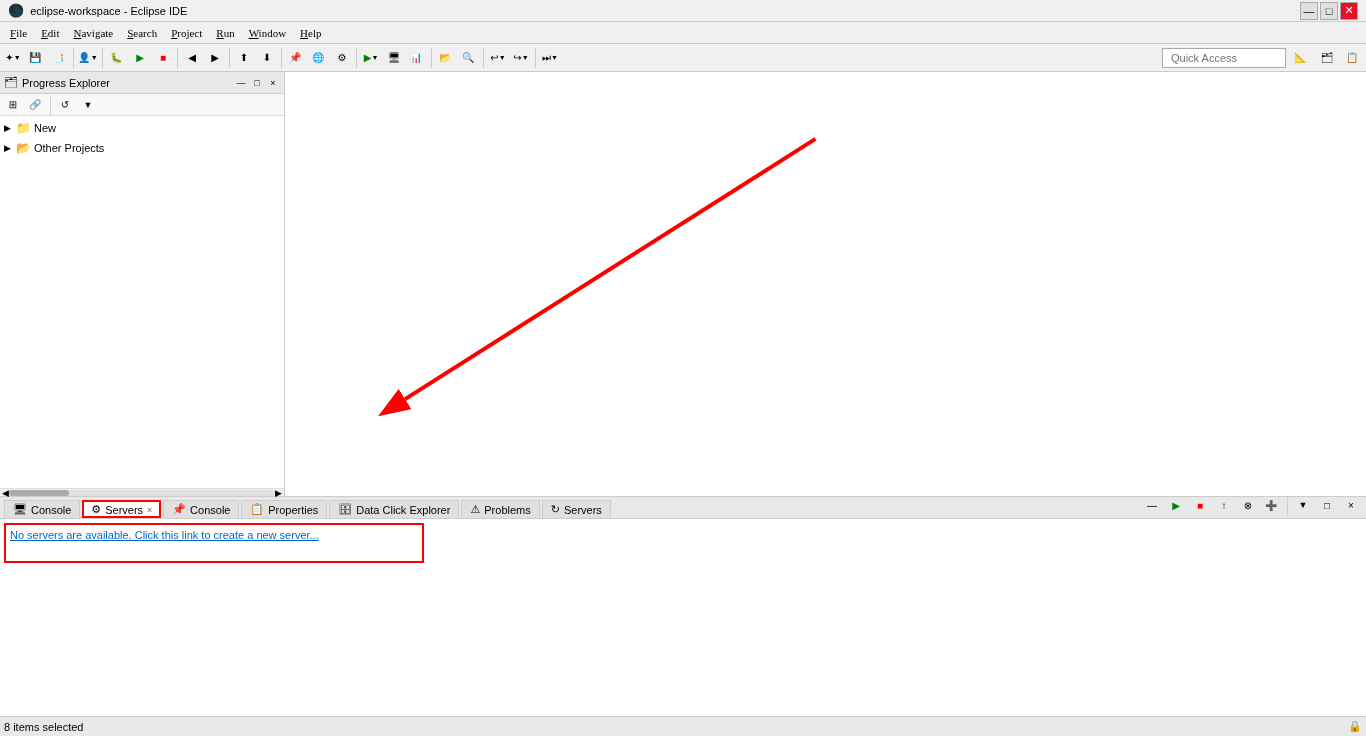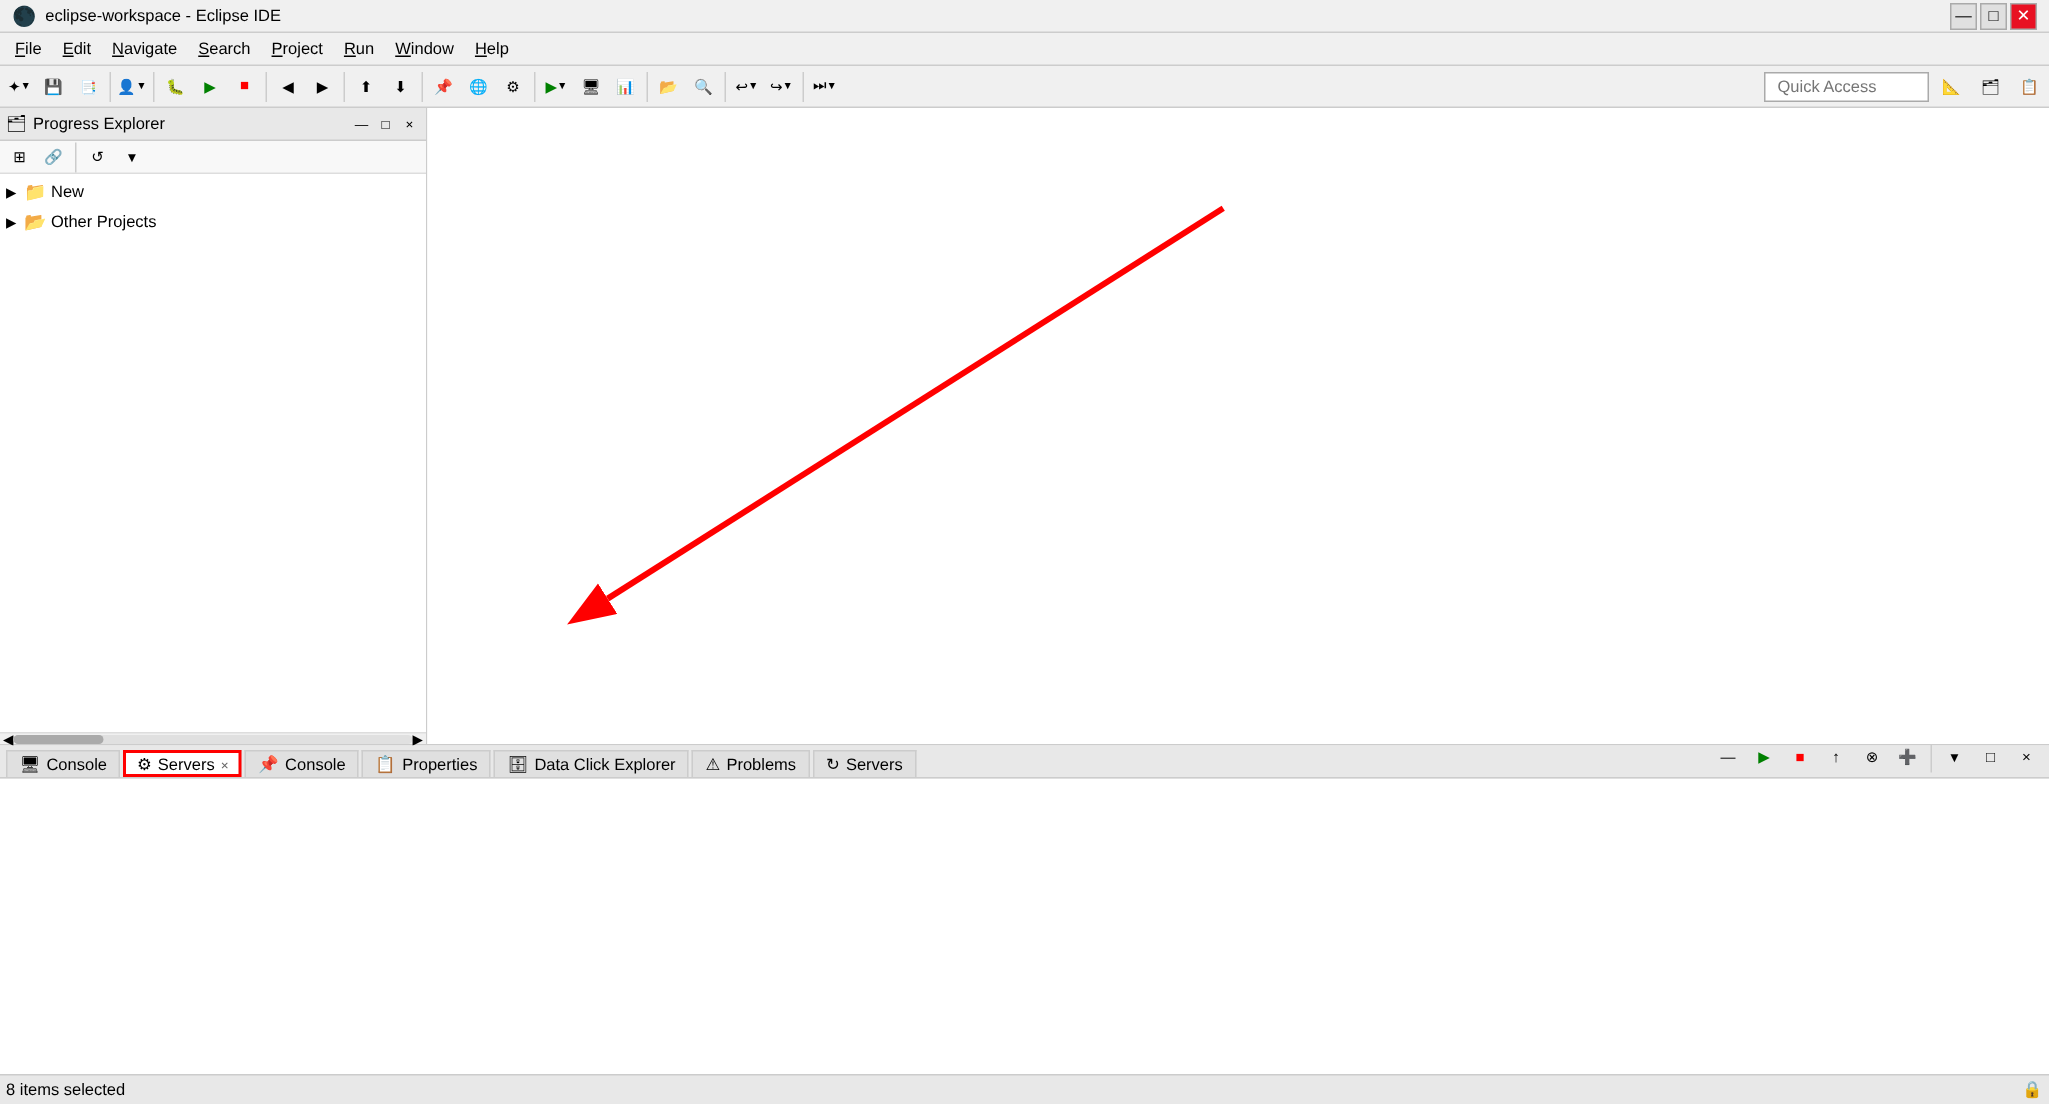--- a/index.html
+++ b/index.html
@@ -25,20 +25,21 @@
 
     
     #menubar {
       background: #f0f0f0;
       height: 22px;
       display: flex;
       align-items: center;
       padding: 0 4px;
       border-bottom: 1px solid #ccc;
       gap: 2px;
+      font-family: Liberation Serif, serif;
     }
     .menu-item {
       padding: 2px 6px;
       cursor: pointer;
       font-size: 11px;
     }
     .menu-item span { text-decoration: underline; text-decoration-color: transparent; }
     .menu-item span.underline { text-decoration-color: #000; }
 
     
@@ -343,21 +344,21 @@
     <span>↪</span>
       <span style="font-size:7px;">▼</span>
   </div>
   <div class="tb-sep"></div>
   <div class="tb-btn">
     <span>⏭</span>
       <span style="font-size:7px;">▼</span>
   </div>
 
   <div style="margin-left:auto; display:flex; align-items:center; gap:4px;">
-    <input type="text" class="quick-access-btn" style="font-size: 11px; width: 110px;" placeholder="Quick Access">
+    <input type="text" class="quick-access-btn" style="font-size: 11px; width: 124px;" placeholder="Quick Access">
     <div class="tb-btn">
         <span>📐</span>
       </div>
     <div class="tb-btn">
         <span>🗂</span>
       </div>
     <div class="tb-btn">
         <span>📋</span>
       </div>
   </div>
@@ -490,18 +491,23 @@
           <span style="font-size:9px;">▼</span>
         </div>
       <div class="tb-btn">
           <span>□</span>
         </div>
       <div class="tb-btn">
           <span>×</span>
         </div>
     </div>
   </div>
+  <div id="bottom-content">
+    <div class="red-rect-content">
+      <a class="server-link">No servers are available. Click this link to create a new server...</a>
+    </div>
+  </div>
 </div>
 
 <div id="statusbar">
   <span>8 items selected</span>
   <span>🔒</span>
 </div>
 
 </body></html>

